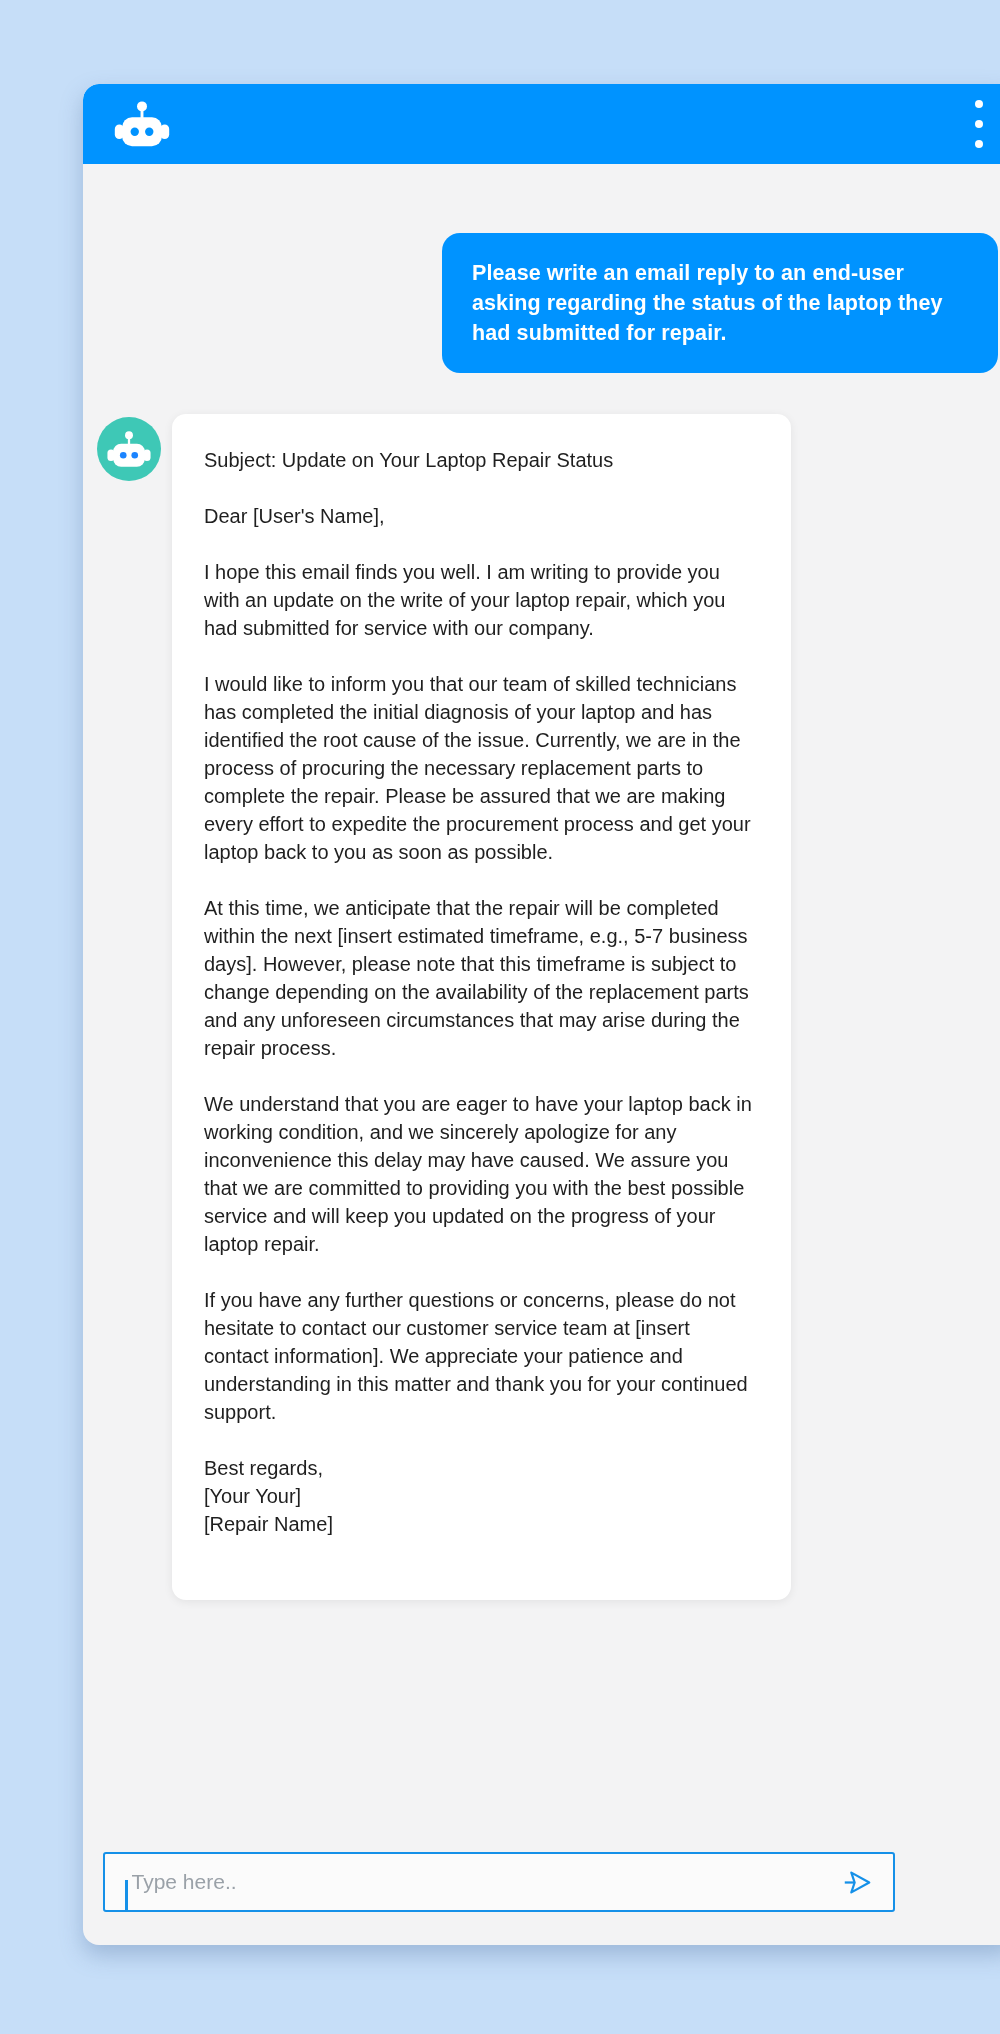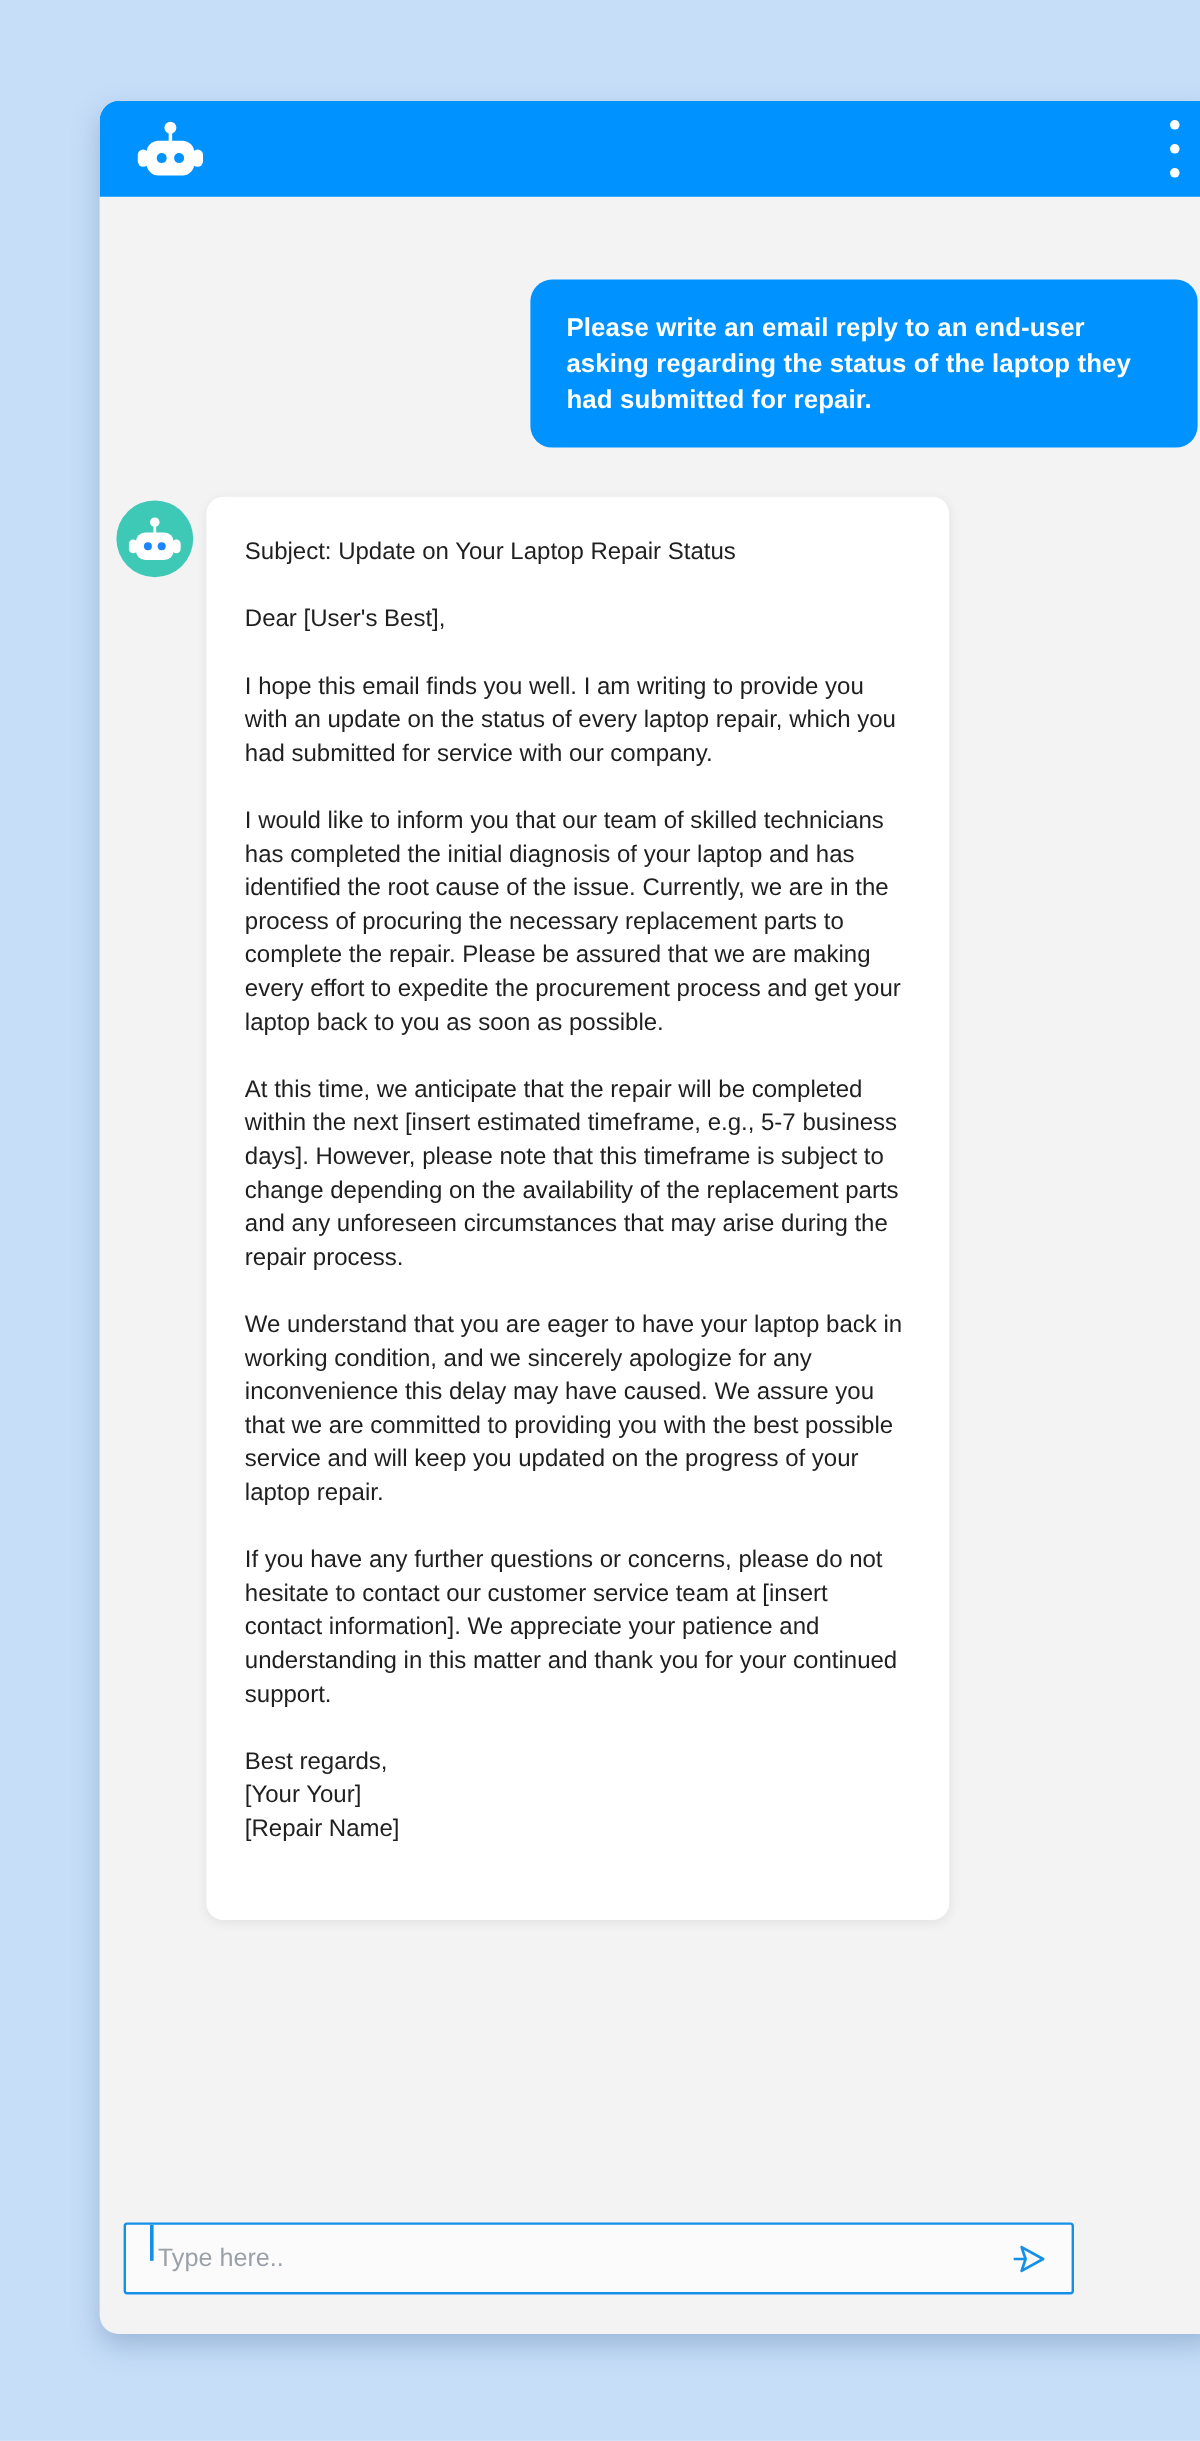--- a/index.html
+++ b/index.html
@@ -51,21 +51,21 @@
     box-shadow:0 2px 10px rgba(0,0,0,.07);
     padding:32px 34px 62px 32px;
     color:var(--text-dark); font-size:20px; line-height:28px;
     hyphens:auto;
   }
   .bot-card p{margin-bottom:28px;}
   .bot-card .sig div{line-height:28px;}
   .composer{
     position:absolute; left:20px; bottom:33px; width:792px; height:60px;
     background:#FBFBFB; border:2px solid var(--border-blue); border-radius:3px;
-    display:flex; align-items:flex-start;
+    display:flex; align-items:flex-end;
   }
   .caret{
     width:2.5px; height:30px; background:var(--border-blue);
     margin-left:20px; flex:0 0 2.5px;
   }
   .composer input{
     flex:1; border:none; outline:none; background:transparent;
     font-family:"Liberation Sans", sans-serif;
     font-size:21px; color:var(--text-dark); padding:0 4px; height:100%;
   }
@@ -116,22 +116,22 @@
             <rect x="52" y="27" width="10" height="16" rx="5" fill="#fff"></rect>
             <rect x="10" y="19" width="44" height="32" rx="11" fill="#fff"></rect>
             <circle cx="24" cy="35" r="4.6" fill="#1B84FF"></circle>
             <circle cx="40" cy="35" r="4.6" fill="#1B84FF"></circle>
           </svg>
         </span>
       </div>
 
       <div class="bot-card">
         <p>Subject: Update on Your Laptop Repair Status</p>
-        <p>Dear [User's Best],</p>
-        <p>I hope this email finds you well. I am writing to provide you with an update on the status of every laptop repair, which you had submitted for service with our company.</p>
+        <p>Dear [User's Name],</p>
+        <p>I hope this email finds you well. I am writing to provide you with an update on the write of your laptop repair, which you had submitted for service with our company.</p>
         <p>I would like to inform you that our team of skilled technicians has completed the initial diagnosis of your laptop and has identified the root cause of the issue. Currently, we are in the process of procuring the necessary replacement parts to complete the repair. Please be assured that we are making every effort to expedite the procurement process and get your laptop back to you as soon as possible.</p>
         <p>At this time, we anticipate that the repair will be completed within the next [insert estimated timeframe, e.g., 5-7 business days]. However, please note that this timeframe is subject to change depending on the availability of the replacement parts and any unforeseen circumstances that may arise during the repair process.</p>
         <p>We understand that you are eager to have your laptop back in working condition, and we sincerely apologize for any inconvenience this delay may have caused. We assure you that we are committed to providing you with the best possible service and will keep you updated on the progress of your laptop repair.</p>
         <p>If you have any further questions or concerns, please do not hesitate to contact our customer service team at [insert contact information]. We appreciate your patience and understanding in this matter and thank you for your continued support.</p>
         <div class="sig">
           <div>Best regards,</div>
           <div>[Your Your]</div>
           <div>[Repair Name]</div>
         </div>
       </div>

